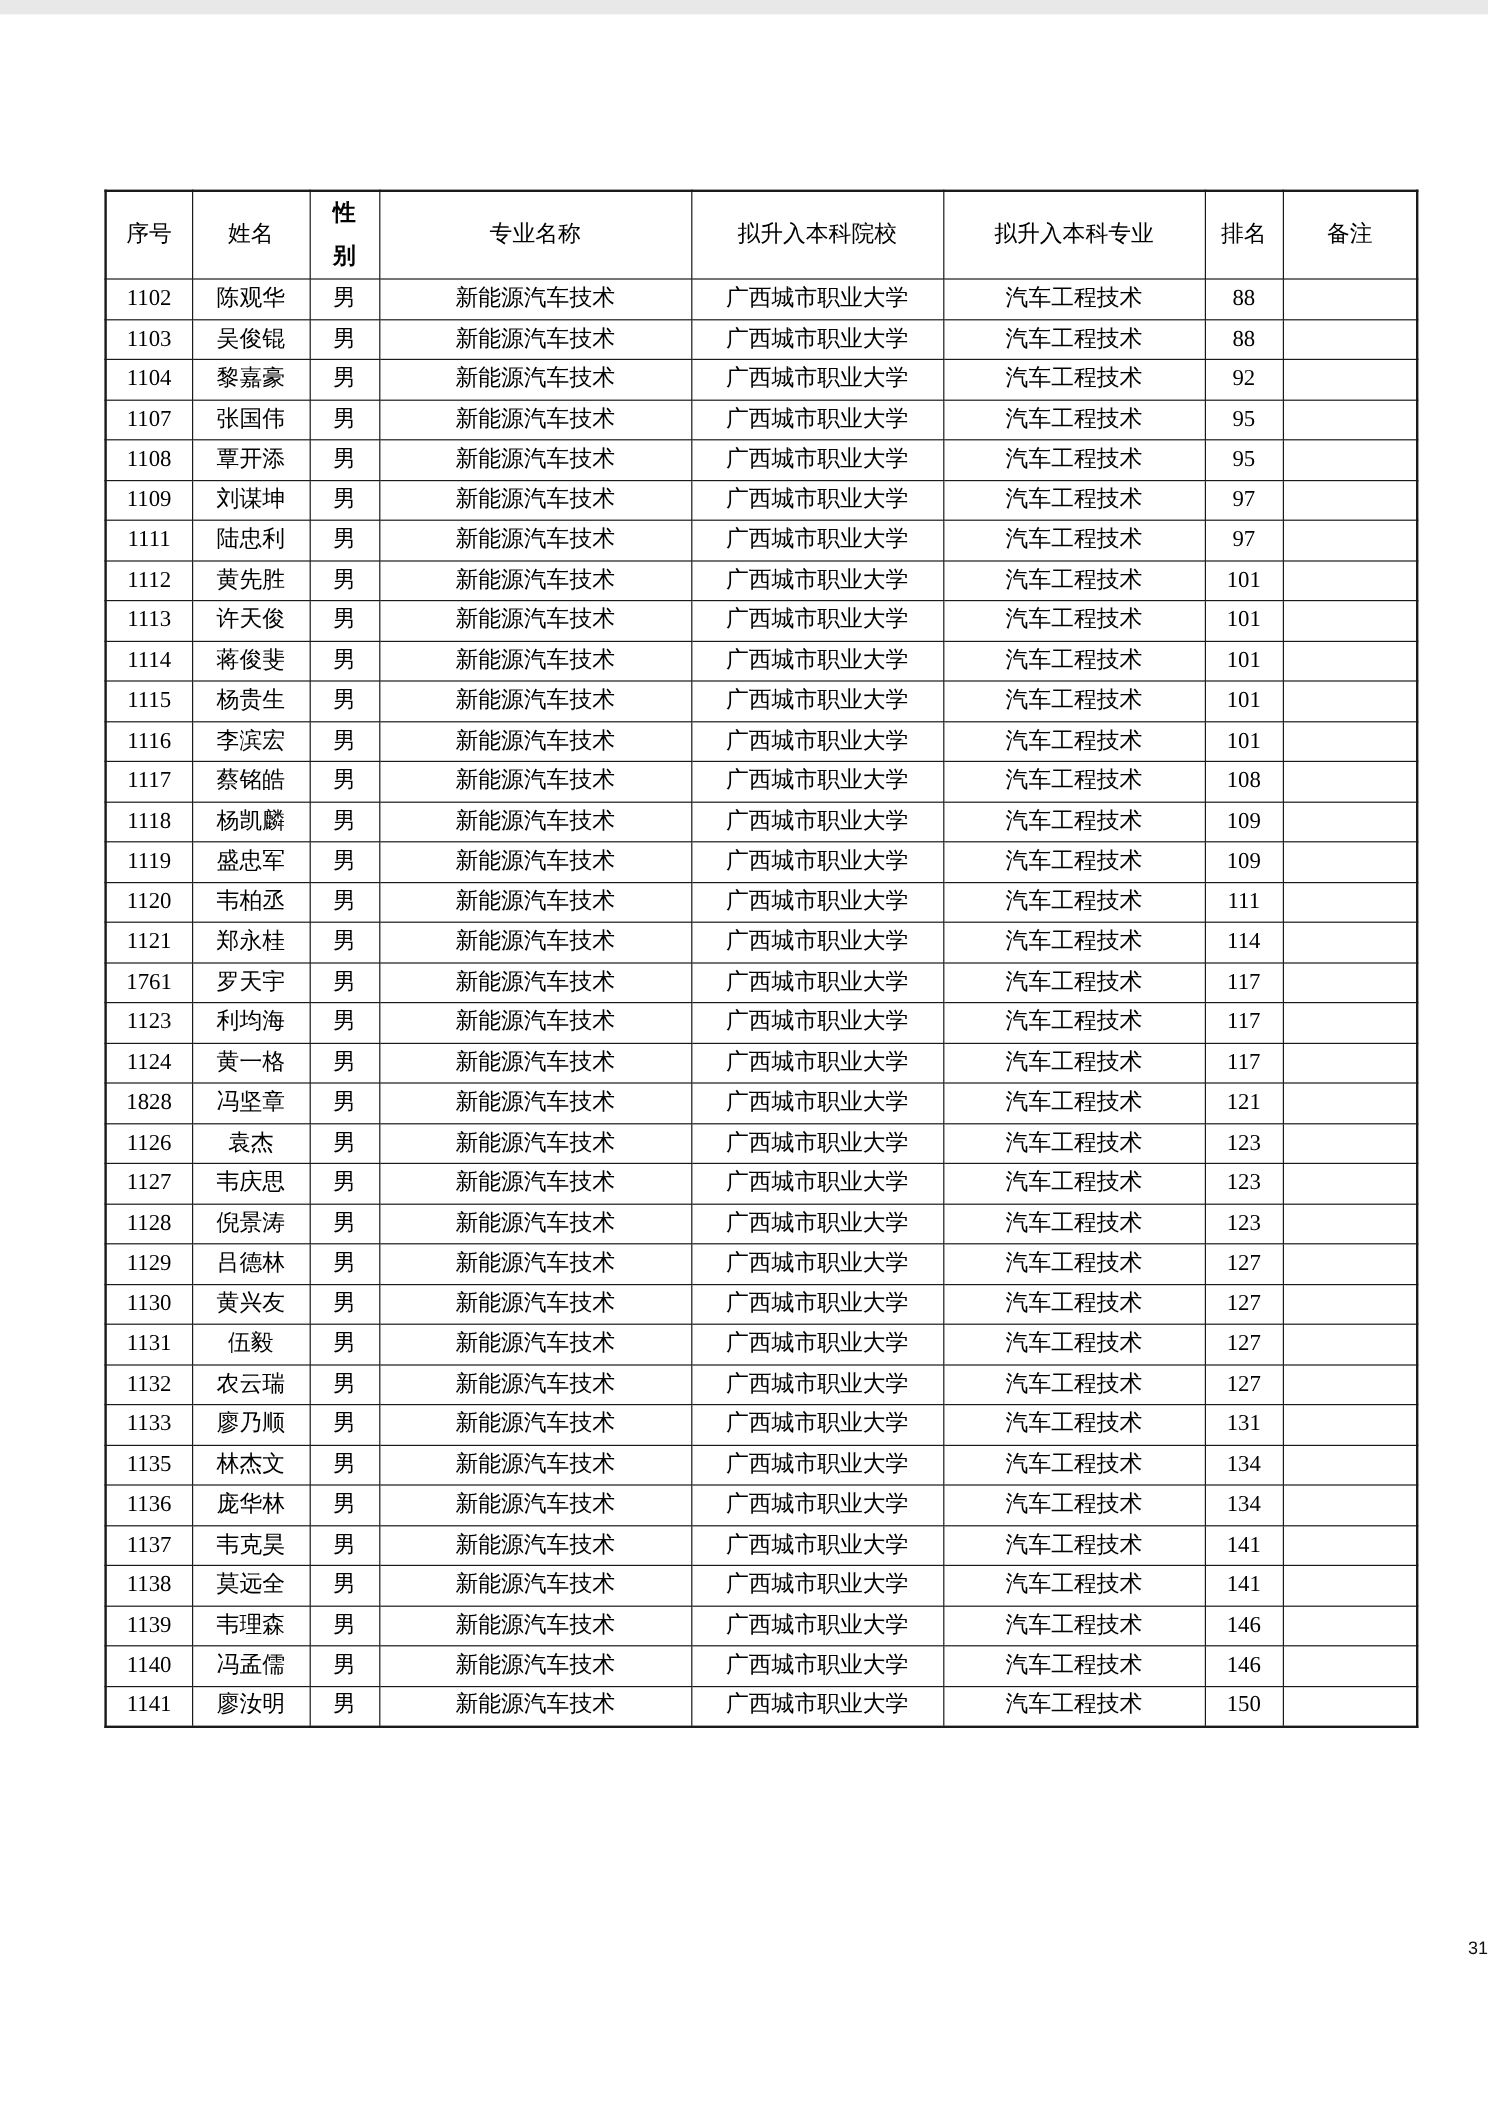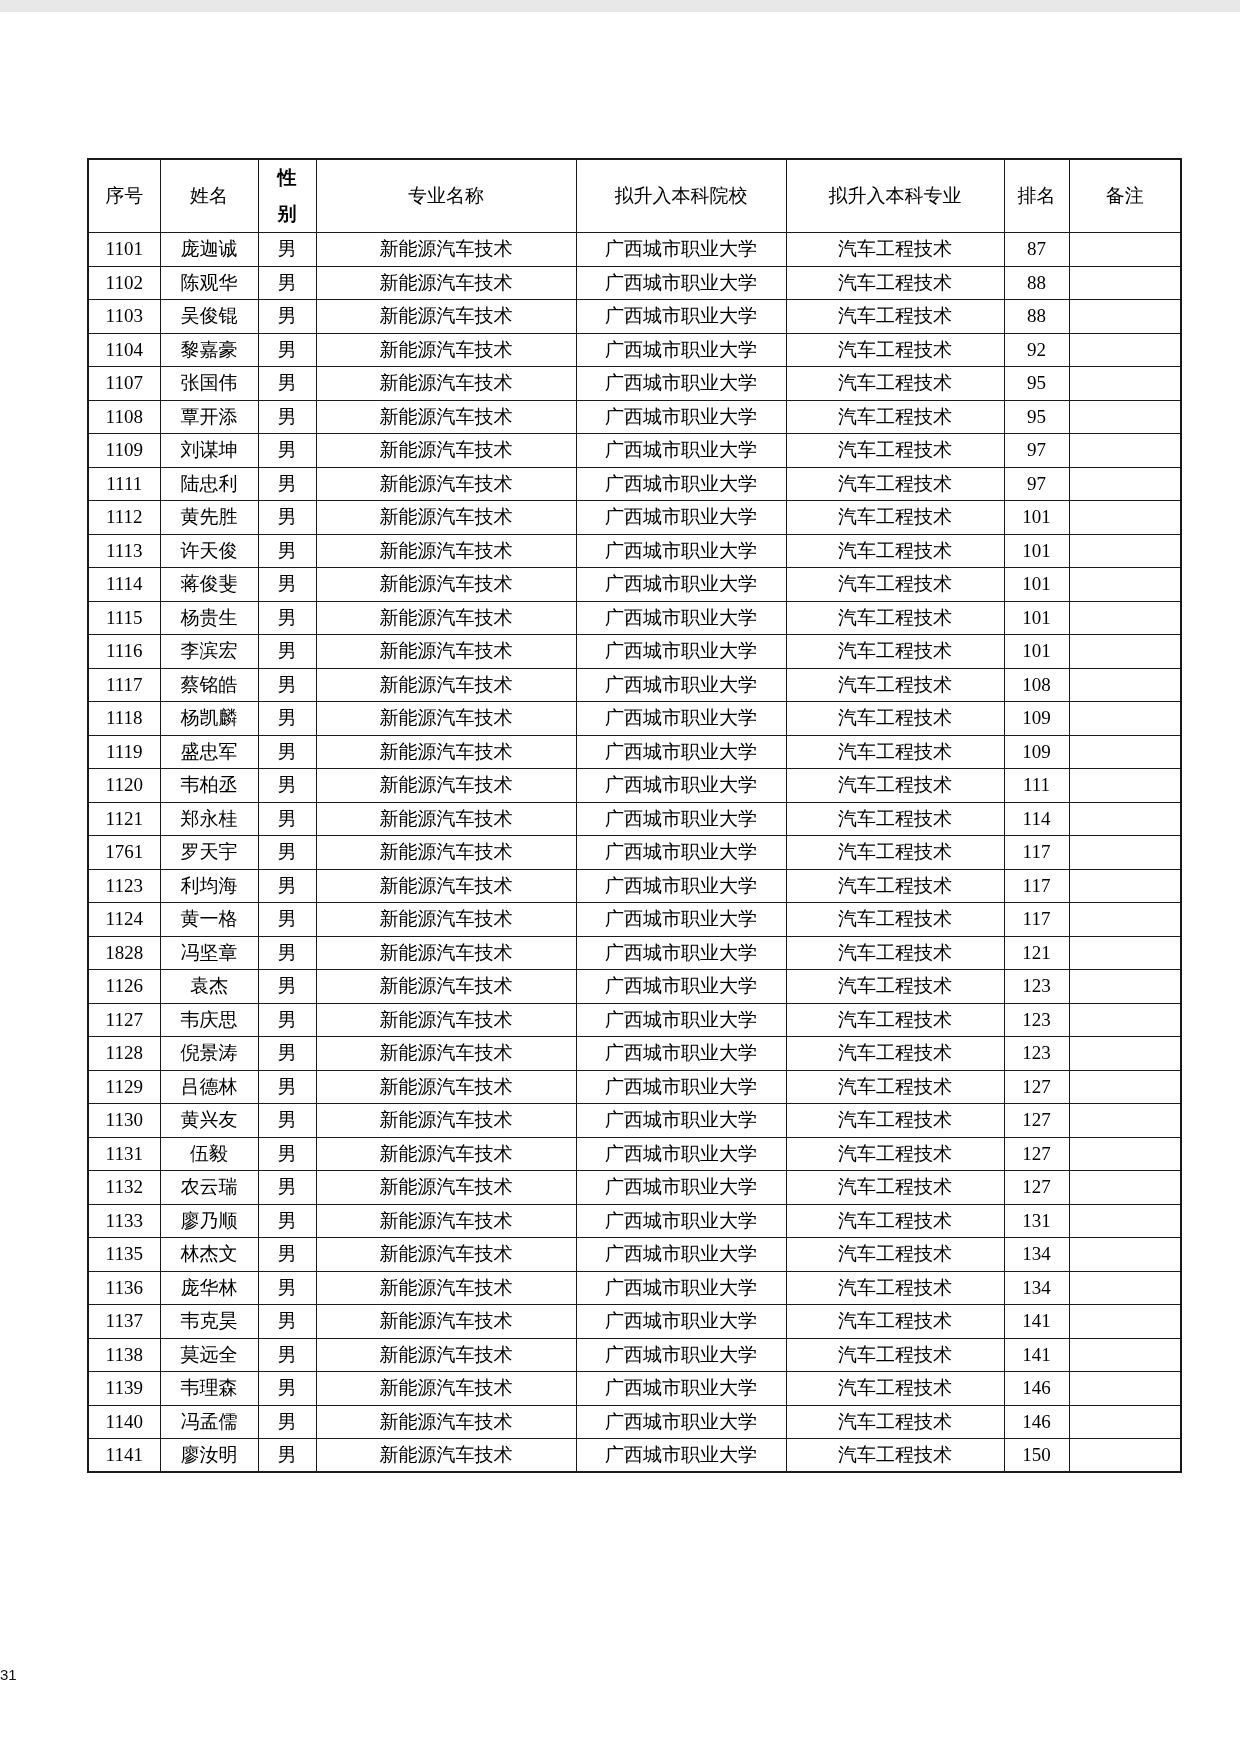--- a/index.html
+++ b/index.html
@@ -38,24 +38,24 @@
   .gender-head {
     display: inline-block;
     width: 1.1em;
     white-space: normal;
     line-height: 1.9;
     font-size: 19px;
     font-weight: bold;
   }
   .pagenum {
     position: absolute;
-    top: 1654px;
+    top: 1603px;
     left: 0;
     width: 100%;
-    text-align: left;
+    text-align: right;
     font-family: "Liberation Sans", "DejaVu Sans", sans-serif;
     font-size: 15px;
     color: #111111;
   }
 </style>
 </head>
 <body>
 
 <div class="page">
 
@@ -77,30 +77,20 @@
         <th><span class="gender-head">性别</span></th>
         <th>专业名称</th>
         <th>拟升入本科院校</th>
         <th>拟升入本科专业</th>
         <th>排名</th>
         <th>备注</th>
       </tr>
     </thead>
     <tbody id="roster-body">
         <tr>
-          <td>1101</td>
-          <td>庞迦诚</td>
-          <td>男</td>
-          <td>新能源汽车技术</td>
-          <td>广西城市职业大学</td>
-          <td>汽车工程技术</td>
-          <td>87</td>
-          <td></td>
-        </tr>
-        <tr>
           <td>1102</td>
           <td>陈观华</td>
           <td>男</td>
           <td>新能源汽车技术</td>
           <td>广西城市职业大学</td>
           <td>汽车工程技术</td>
           <td>88</td>
           <td></td>
         </tr>
         <tr>

